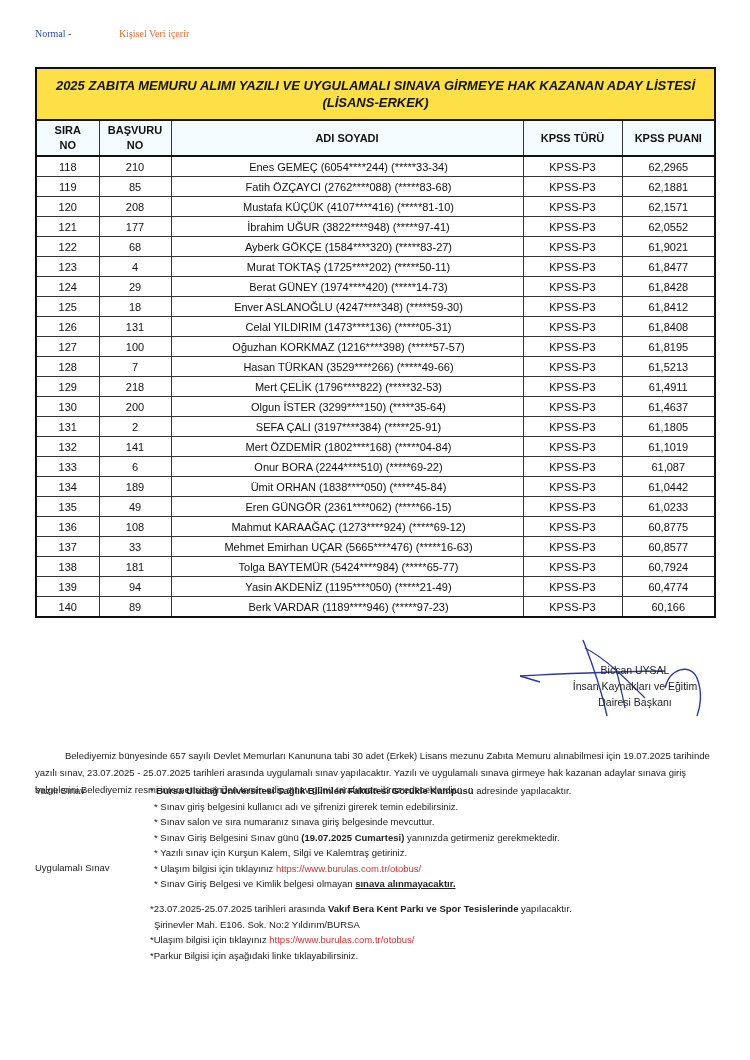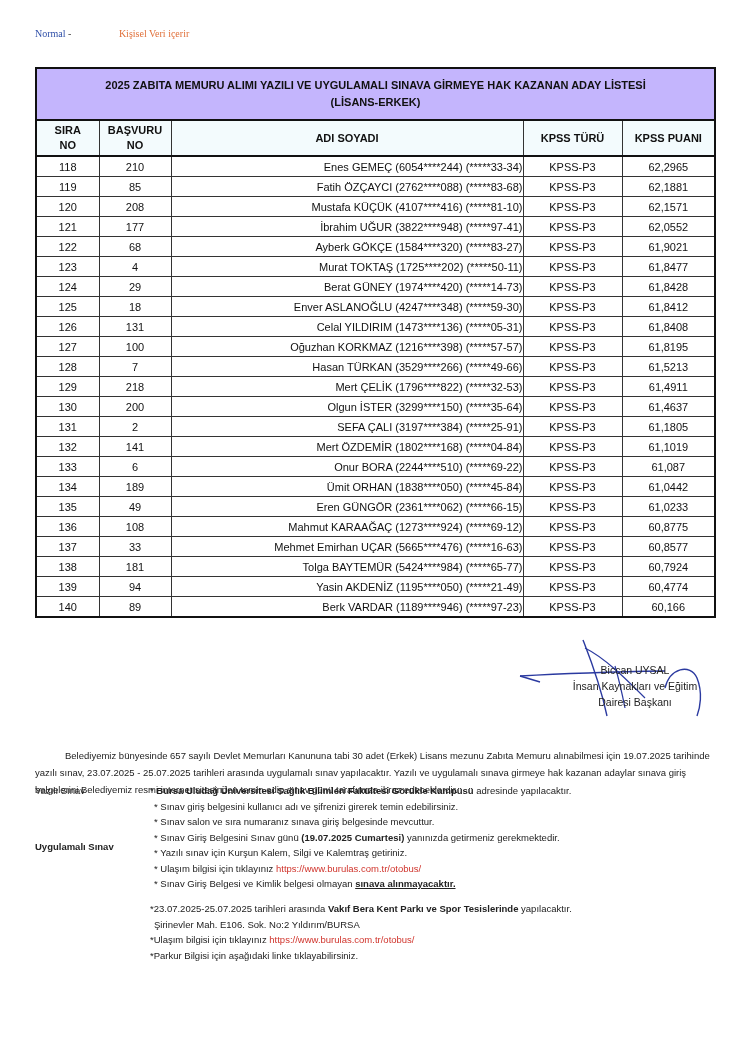--- a/index.html
+++ b/index.html
@@ -4,23 +4,23 @@
 <style>
   html, body { margin: 0; padding: 0; background: #ffffff; }
   body { width: 750px; height: 1060px; position: relative; overflow: hidden; font-family: "Liberation Sans", sans-serif; color: #111; }
   .classification { position: absolute; left: 35px; top: 28px; font-family: "Liberation Serif", serif; font-size: 10px; }
   .classification .normal { color: #2f4fa8; }
   .classification .sep { color: #444; }
   .classification .personal { color: #e0703a; margin-left: 45px; }
 
   table.list { position: absolute; left: 35px; top: 67px; width: 679px; border-collapse: collapse; border: 2px solid #111; table-layout: fixed; }
   table.list td, table.list th { border: 1px solid #333; font-size: 11px; padding: 0; height: 19px; text-align: center; }
-  table.list .title-cell { background: #c4b5fd; height: 50px; font-weight: bold; font-size: 11px; line-height: 17px; border-bottom: 2px solid #111; }
+  table.list .title-cell { background: #fde047; height: 50px; font-weight: bold; font-size: 13px; line-height: 17px; border-bottom: 2px solid #111; font-style: italic; }
   table.list .hdr th { background: #f3fbfd; font-weight: bold; height: 34px; line-height: 15px; border-bottom: 2px solid #111; }
-  table.list td.name { text-align: right; padding-left: 3px; white-space: nowrap; }
+  table.list td.name { text-align: center; padding-left: 3px; white-space: nowrap; }
   col.c1 { width: 63px; } col.c2 { width: 72px; } col.c3 { width: 352px; } col.c4 { width: 99px; } col.c5 { width: 93px; }
 
   .signature { position: absolute; left: 560px; top: 662px; width: 150px; text-align: center; font-size: 10.5px; line-height: 16px; color: #222; }
   .sig-mark { position: absolute; left: 515px; top: 638px; width: 200px; height: 80px; pointer-events: none; }
 
   .para { position: absolute; left: 35px; top: 735px; width: 685px; font-size: 9.5px; line-height: 17px; text-indent: 30px; color: #222; margin-top: 12px; }
 
   .section-label { position: absolute; left: 35px; font-size: 9.5px; color: #222; }
   .bullets { position: absolute; left: 150px; font-size: 9.5px; line-height: 15.5px; color: #222; }
   .bullets div { white-space: nowrap; }
@@ -250,19 +250,19 @@
 <div class="bullets" style="top:783px;">
   <div><span>* </span><b>Bursa Uludağ Üniversitesi Sağlık Bilimleri Fakültesi Görükle Kampüsü</b><span> adresinde yapılacaktır.</span></div>
   <div class="ind">* Sınav giriş belgesini kullanıcı adı ve şifrenizi girerek temin edebilirsiniz.</div>
   <div class="ind">* Sınav salon ve sıra numaranız sınava giriş belgesinde mevcuttur.</div>
   <div class="ind"><span>* Sınav Giriş Belgesini Sınav günü </span><b>(19.07.2025 Cumartesi)</b><span> yanınızda getirmeniz gerekmektedir.</span></div>
   <div class="ind">* Yazılı sınav için Kurşun Kalem, Silgi ve Kalemtraş getiriniz.</div>
   <div class="ind"><span>* Ulaşım bilgisi için tıklayınız </span><span class="link">https://www.burulas.com.tr/otobus/</span></div>
   <div class="ind"><span>* Sınav Giriş Belgesi ve Kimlik belgesi olmayan </span><b><u>sınava alınmayacaktır.</u></b></div>
 </div>
 
-<div class="section-label" style="top:841px;font-weight:bold;">Uygulamalı Sınav</div>
+<div class="section-label" style="top:862px;">Uygulamalı Sınav</div>
 <div class="bullets" style="top:901px;">
   <div><span>*23.07.2025-25.07.2025 tarihleri arasında </span><b>Vakıf Bera Kent Parkı ve Spor Tesislerinde</b><span> yapılacaktır.</span></div>
   <div class="ind">Şirinevler Mah. E106. Sok. No:2 Yıldırım/BURSA</div>
   <div><span>*Ulaşım bilgisi için tıklayınız </span><span class="link">https://www.burulas.com.tr/otobus/</span></div>
   <div>*Parkur Bilgisi için aşağıdaki linke tıklayabilirsiniz.</div>
 </div>
 
 </body></html>

